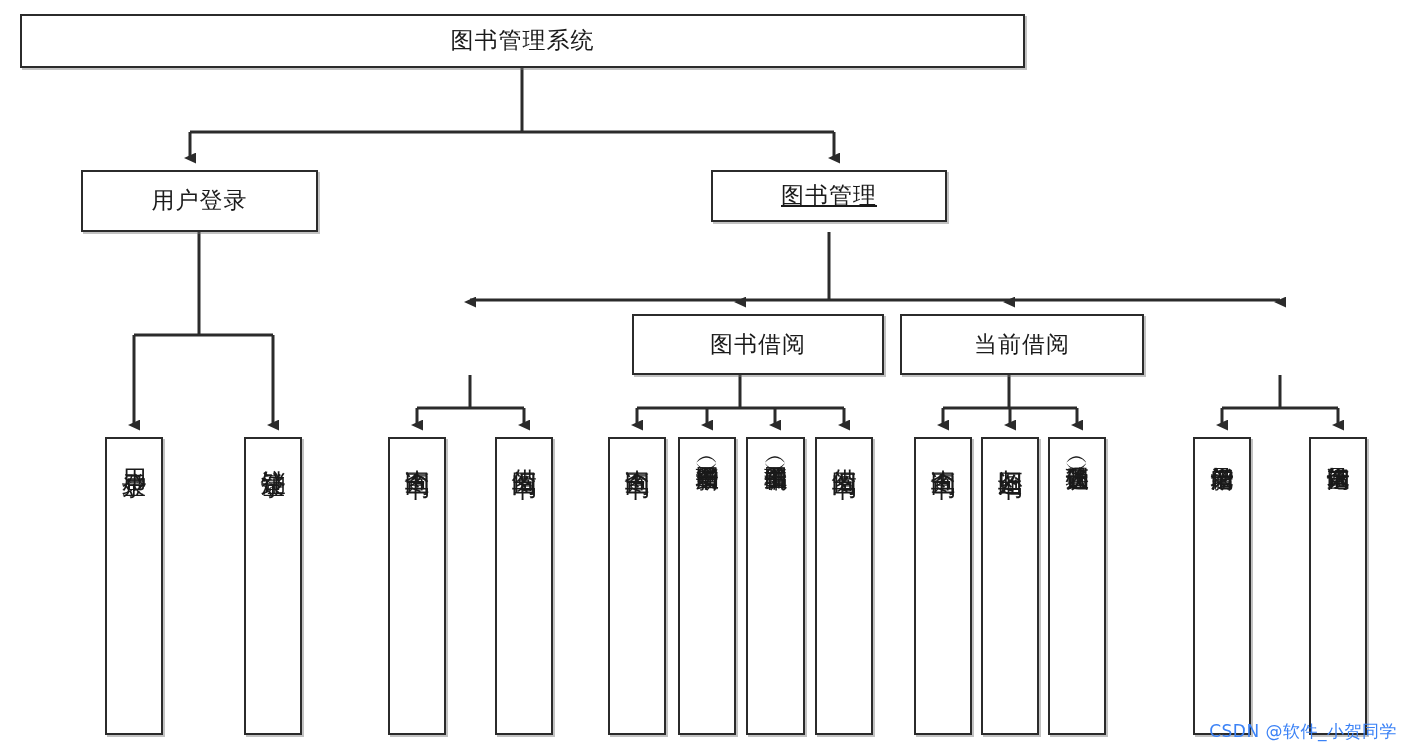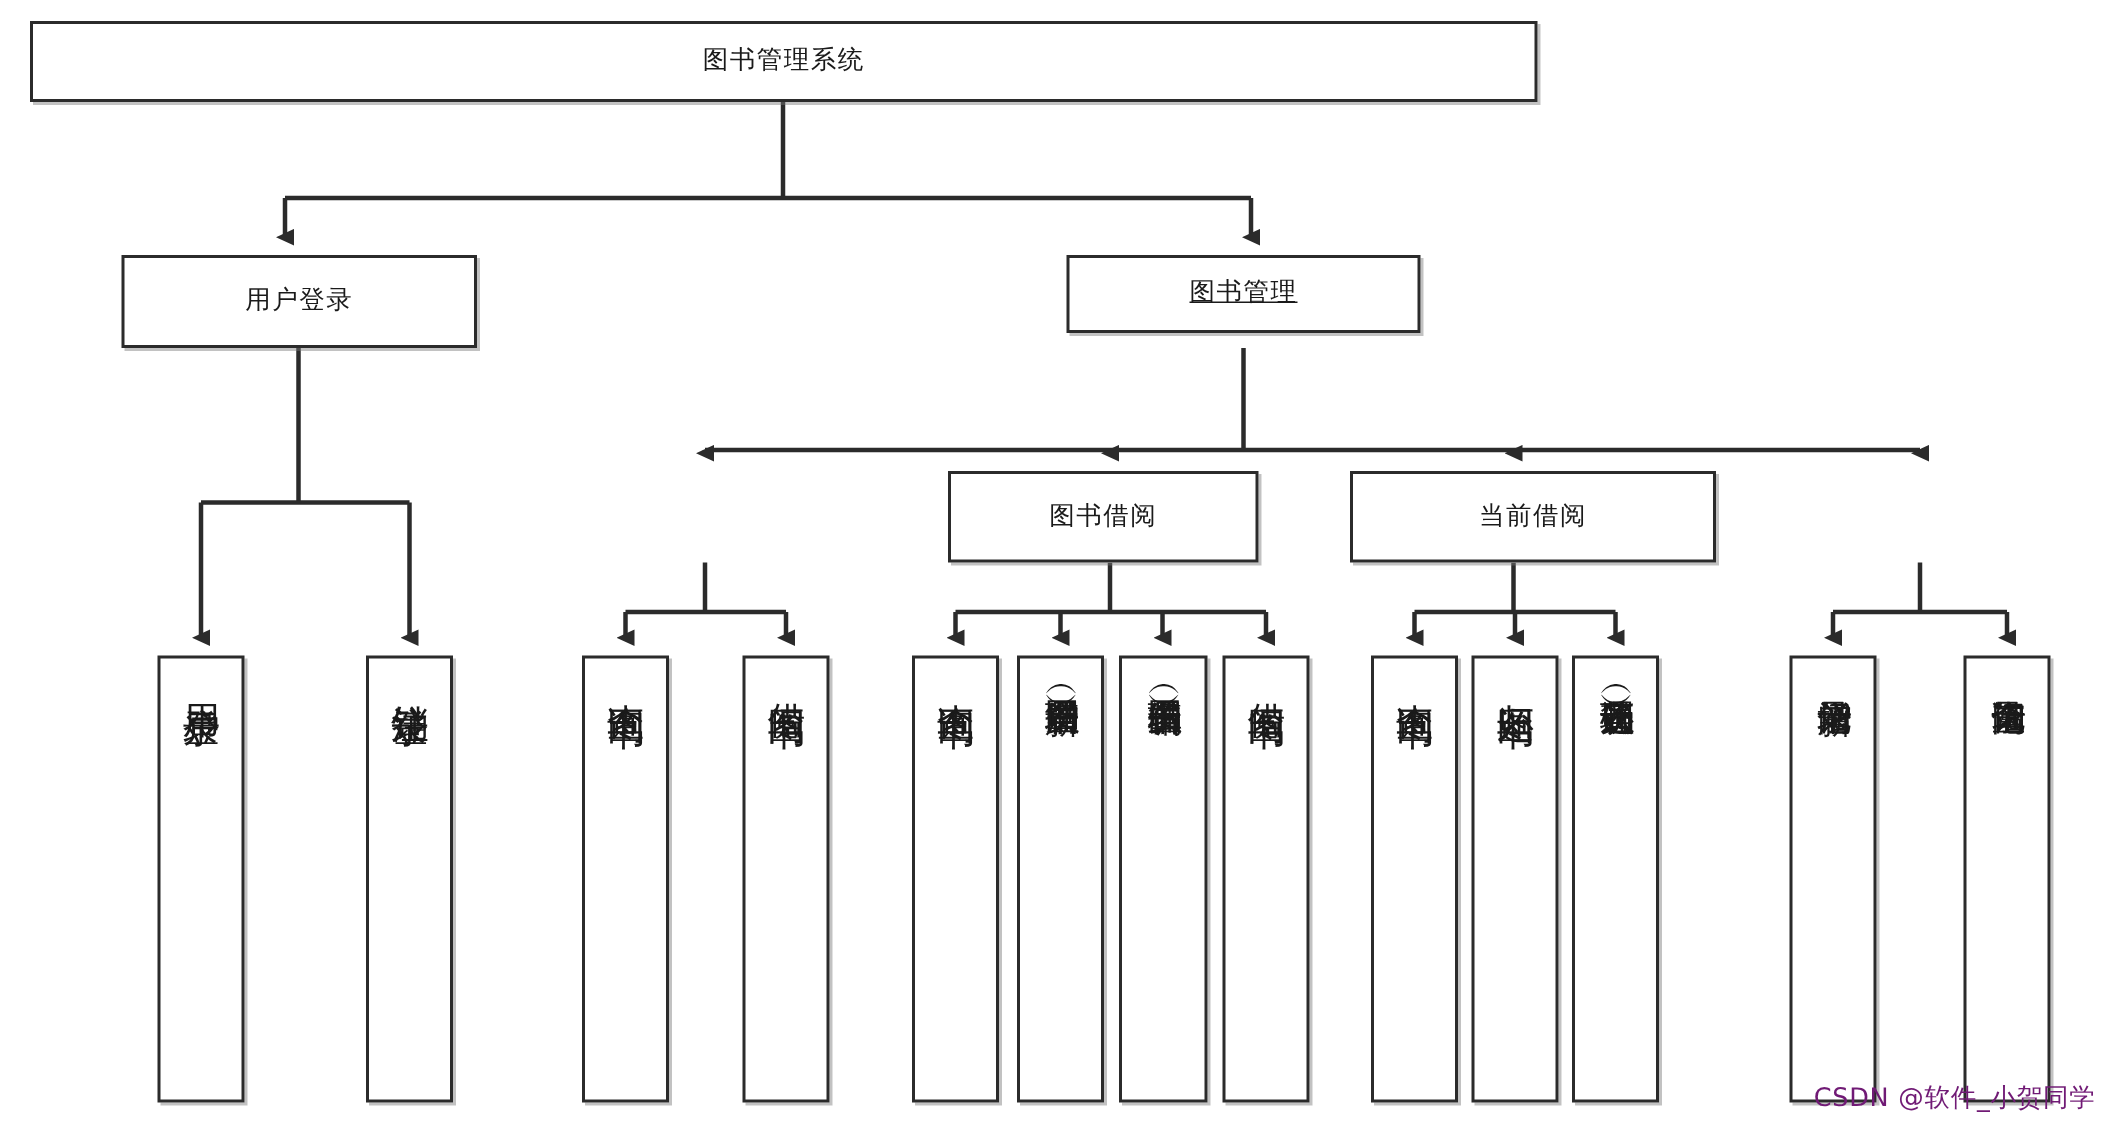--- a/index.html
+++ b/index.html
@@ -39,21 +39,21 @@
     z-index: 2;
   }
   .node-label {
     display: block;
     text-align: center;
     line-height: 1.12;
     white-space: nowrap;
   }
   
   .node.horiz .node-label {
-    font-size: 17px;
+    font-size: 23px;
     letter-spacing: 1px;
     text-align: right;
   }
   
   .node.vert {
     align-items: flex-start;
     justify-content: center;
     padding-top: 10px;
   }
   .node.vert .node-label {
@@ -67,21 +67,21 @@
   }
   .node.vert.tight .node-label {
     font-size: 23px;
     letter-spacing: 0px;
   }
   .watermark {
     position: absolute;
     right: 8px;
     bottom: 4px;
     font-size: 17px;
-    color: #701a75;
+    color: #3b82f6;
     letter-spacing: 0.5px;
     z-index: 3;
     white-space: nowrap;
   }
 </style>
 </head>
 <body>
 
 <div id="canvas">
 
@@ -139,21 +139,21 @@
     <span class="node-label">图书管理系统</span>
   </div>
 
   <div class="node horiz" style="left:81px; top:170px; width:237px; height:62px;">
     <span class="node-label">用户登录</span>
   </div>
   <div class="node horiz" style="left:711px; top:170px; width:236px; height:52px;text-decoration:underline;">
     <span class="node-label">图书管理</span>
   </div>
 
-  <div class="node horiz" style="left:632px; top:314px; width:207px; height:61px;">
+  <div class="node horiz" style="left:632px; top:314px; width:252px; height:61px;">
     <span class="node-label">图书借阅</span>
   </div>
   <div class="node horiz" style="left:900px; top:314px; width:244px; height:61px;">
     <span class="node-label">当前借阅</span>
   </div>
 
   <div class="node vert" style="left:105px; top:437px; width:58px; height:298px;">
     <span class="node-label">用户登录</span>
   </div>
   <div class="node vert" style="left:244px; top:437px; width:58px; height:298px;">

